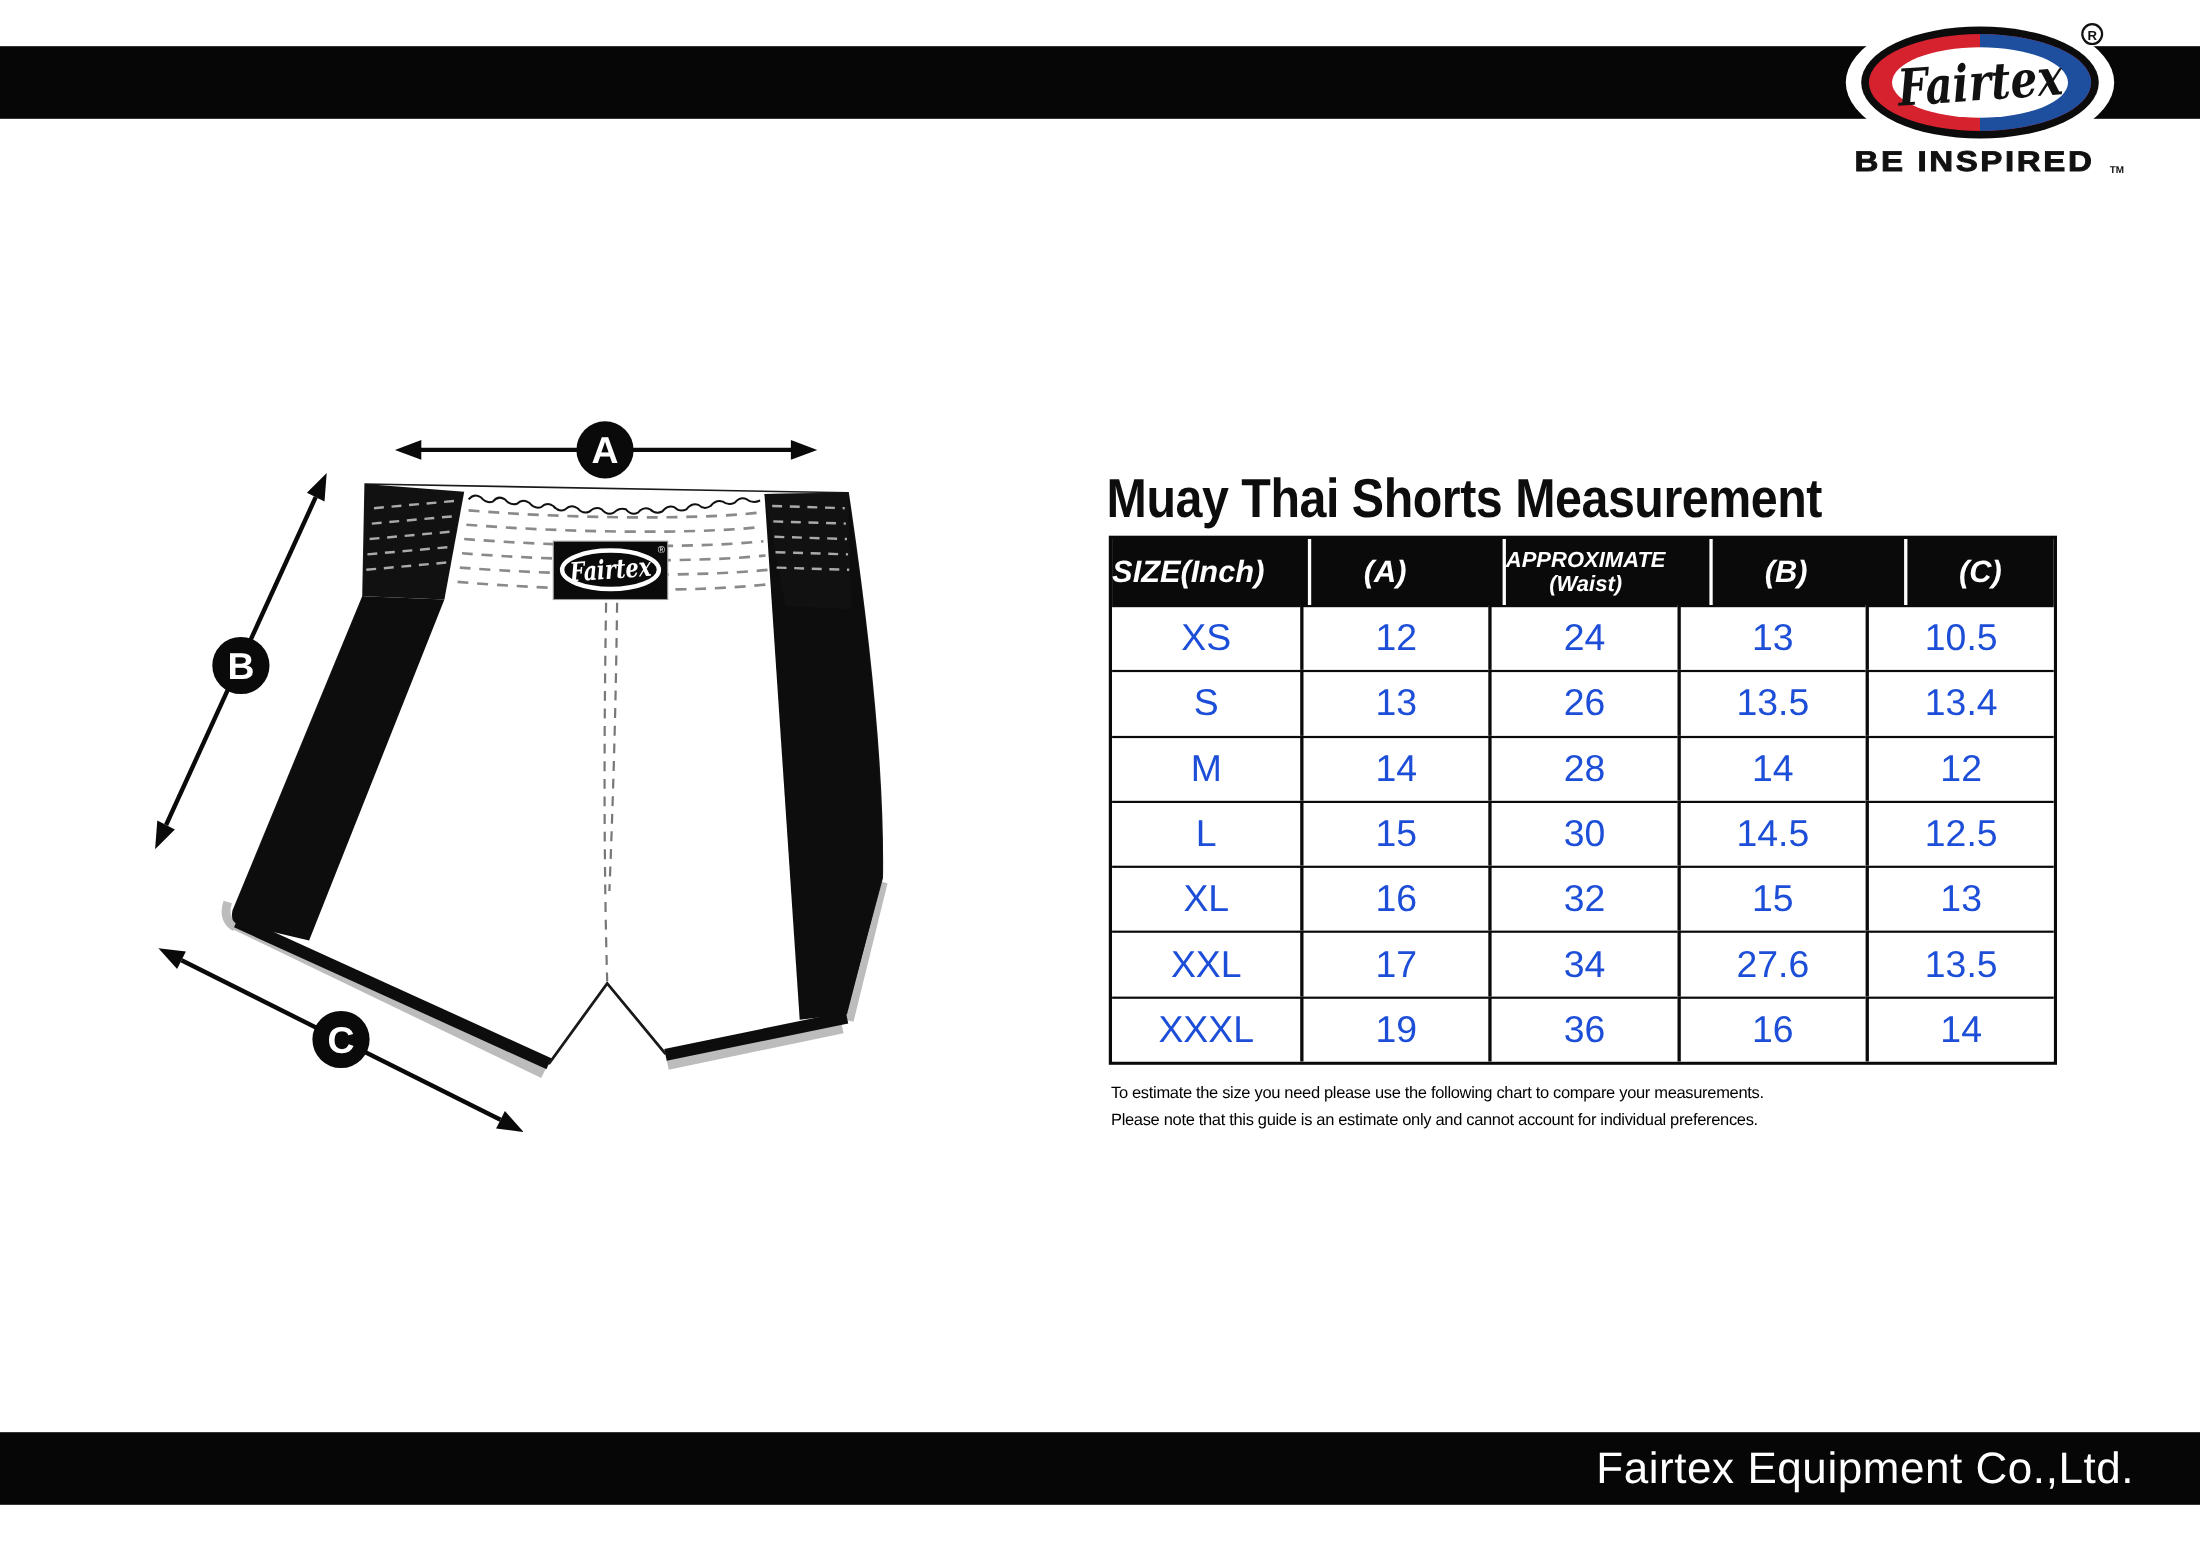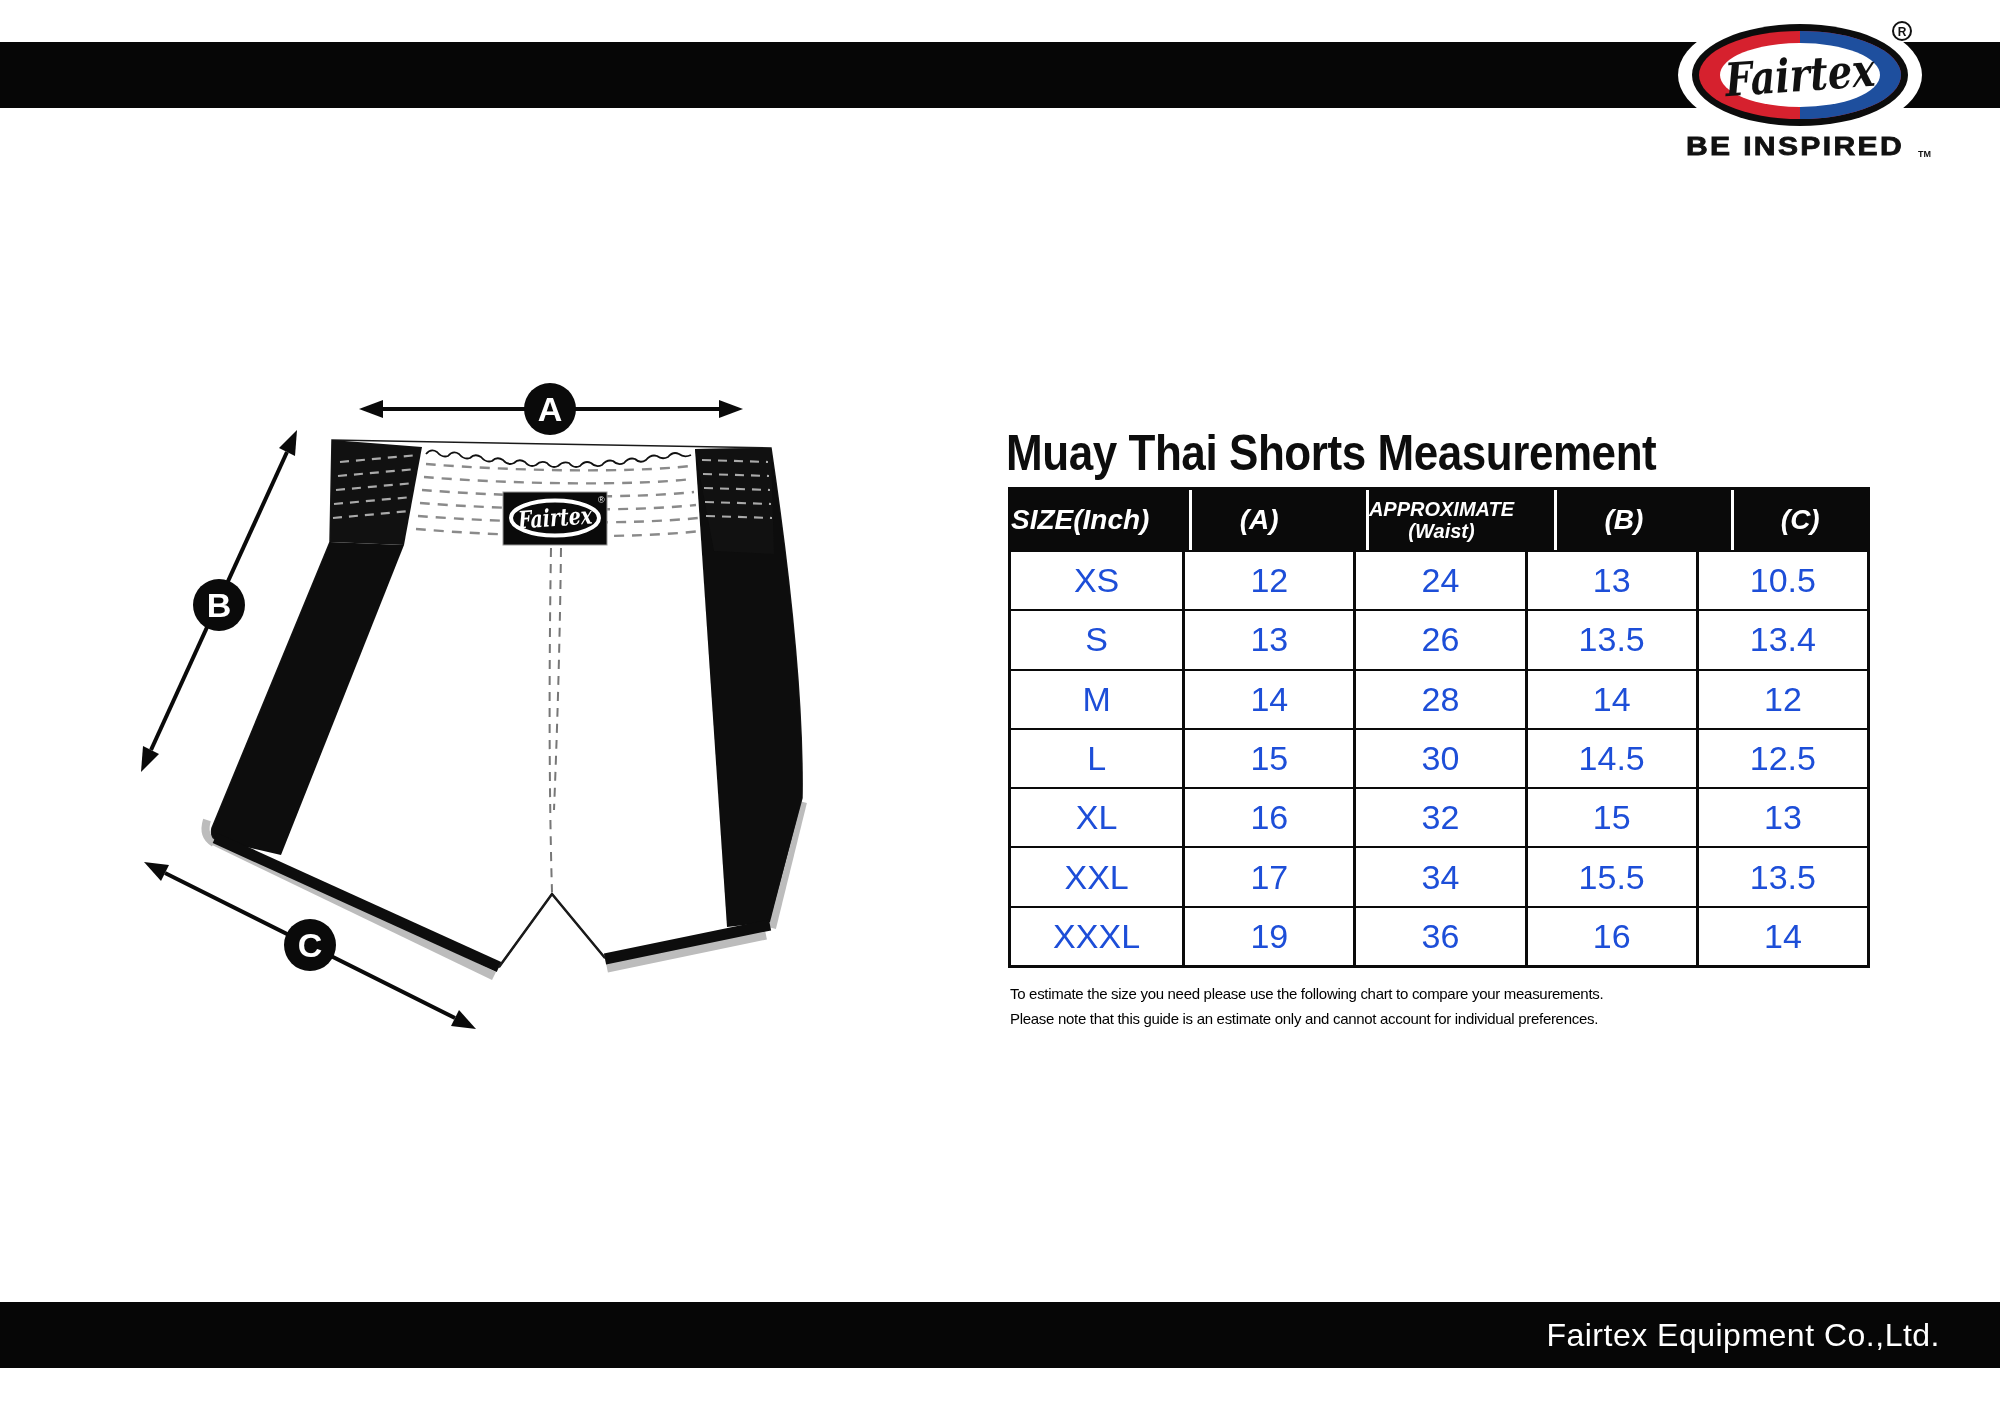--- a/index.html
+++ b/index.html
@@ -6,21 +6,21 @@
   .canvas{
     position:relative;width:2000px;height:1414px;background:#ffffff;overflow:hidden;
     font-family:"Liberation Sans", sans-serif;
   }
   
   .topbar{position:absolute;left:0;top:42px;width:2000px;height:66px;background:#060606;}
   .bottombar{
     position:absolute;left:0;top:1302px;width:2000px;height:66px;background:#060606;
     display:flex;align-items:center;justify-content:flex-end;padding-right:60px;box-sizing:border-box;
   }
-  .bottombar .company{color:#fff;font-size:32px;font-weight:400;letter-spacing:0.5px;}
+  .bottombar .company{color:#fff;font-size:40px;font-weight:400;letter-spacing:0.5px;}
   
   .brandlogo{position:absolute;left:1655px;top:5px;width:290px;height:170px;}
   
   .diagram{position:absolute;left:90px;top:370px;width:850px;height:860px;}
   
   .title{
     position:absolute;left:1006px;top:428px;font-size:50px;font-weight:bold;color:#0d0d0d;
     letter-spacing:-0.5px;transform:scaleX(0.88);transform-origin:left center;white-space:nowrap;line-height:1;
   }
   
@@ -211,21 +211,21 @@
           <div class="cell">XL</div>
           <div class="cell">16</div>
           <div class="cell">32</div>
           <div class="cell">15</div>
           <div class="cell">13</div>
         </div>
         <div class="trow tbody-row">
           <div class="cell">XXL</div>
           <div class="cell">17</div>
           <div class="cell">34</div>
-          <div class="cell">15.5</div>
+          <div class="cell">27.6</div>
           <div class="cell">13.5</div>
         </div>
         <div class="trow tbody-row">
           <div class="cell">XXXL</div>
           <div class="cell">19</div>
           <div class="cell">36</div>
           <div class="cell">16</div>
           <div class="cell">14</div>
         </div>
       </div>

